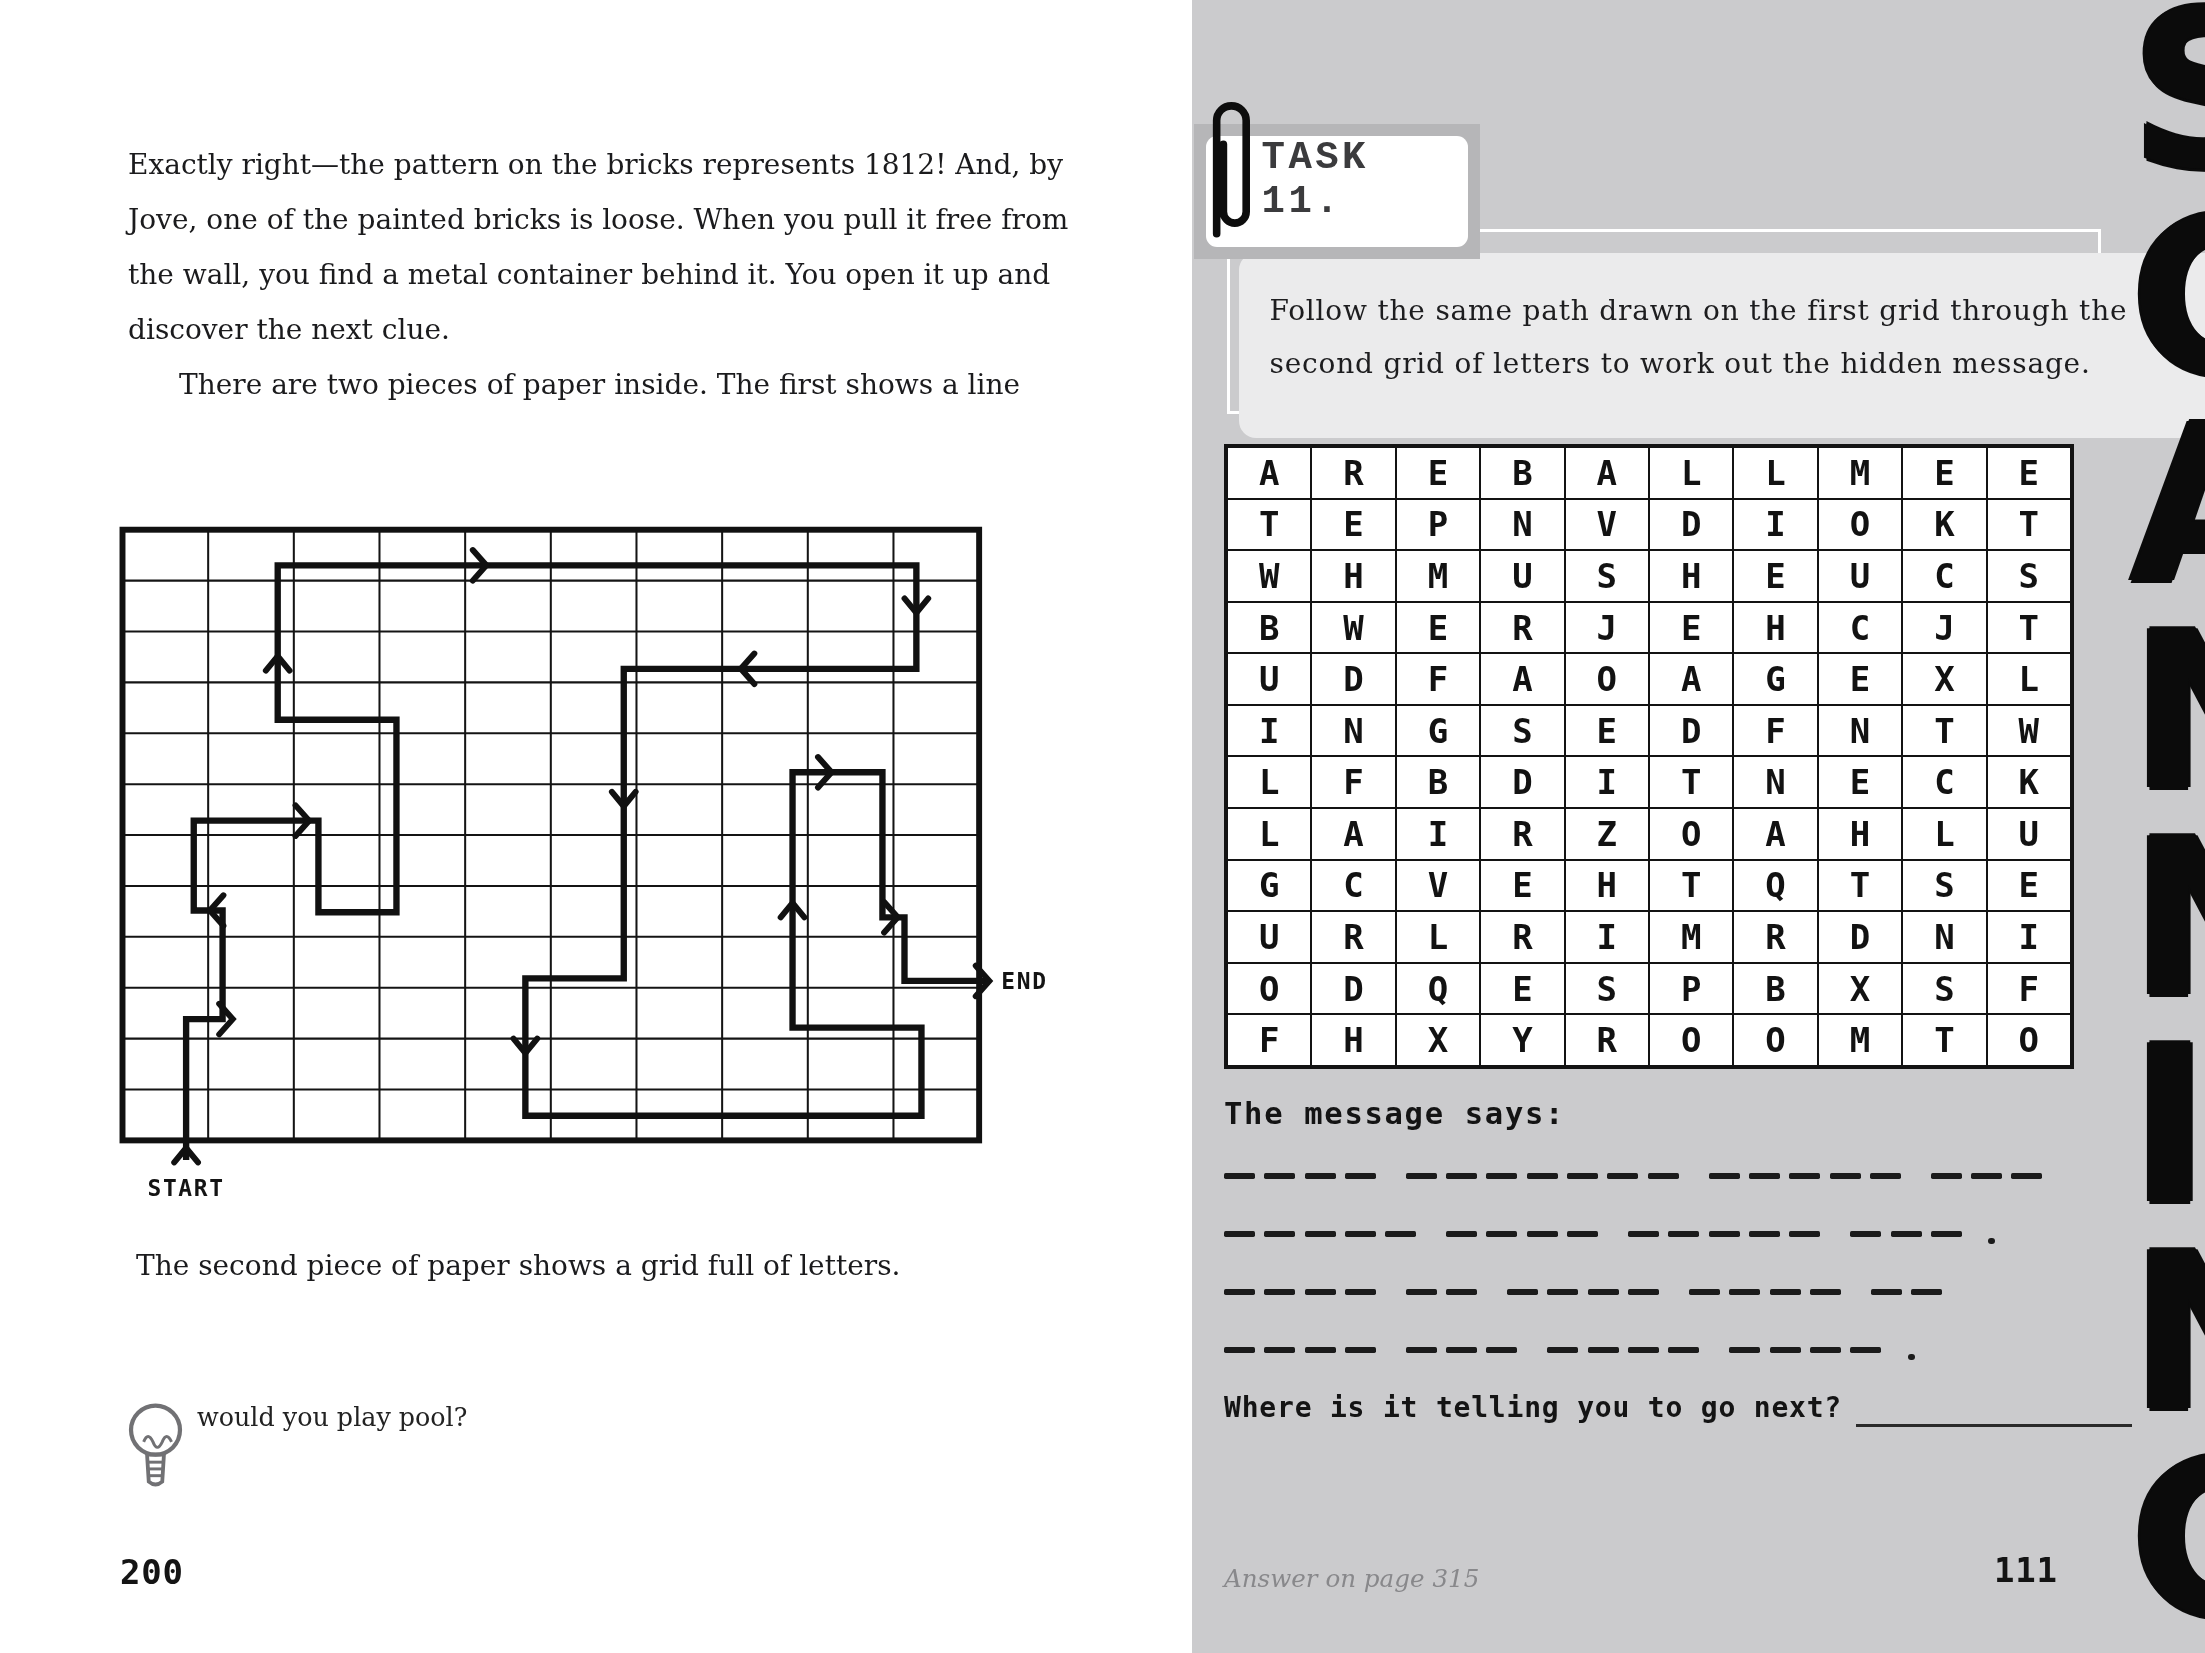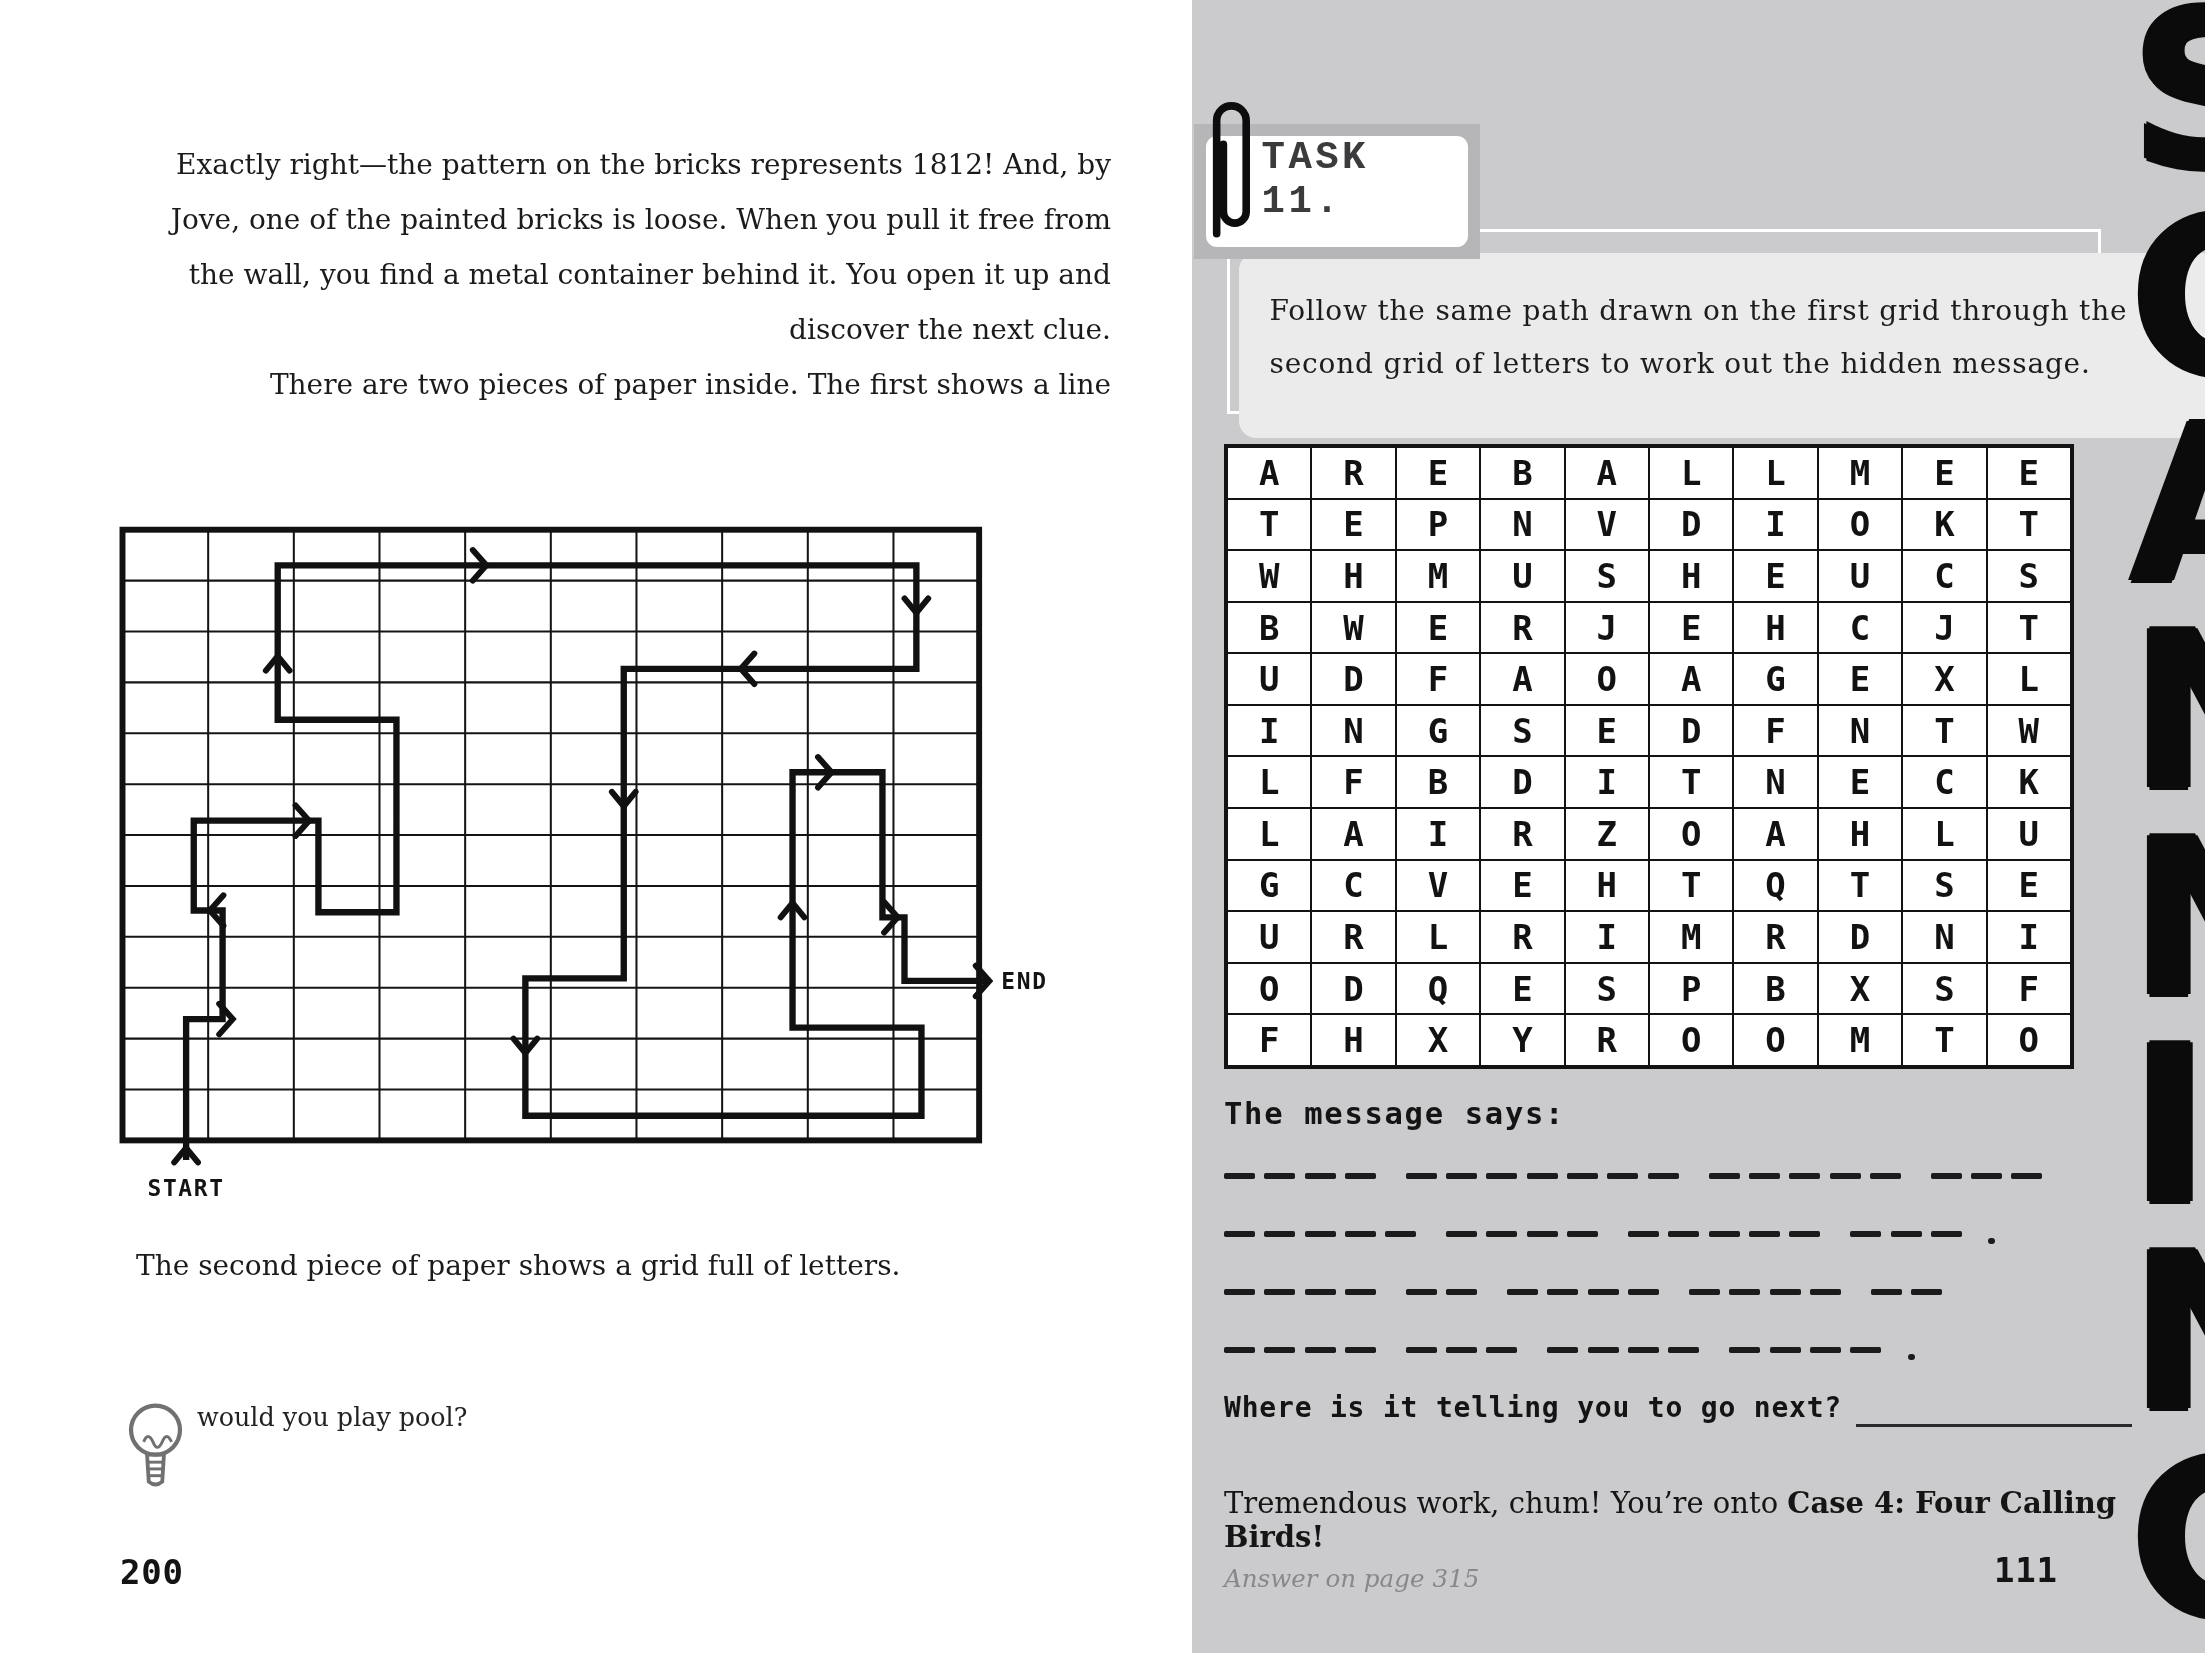--- a/index.html
+++ b/index.html
@@ -6,21 +6,21 @@
   html,body { width:2205px; height:1654px; }
   body { position:relative; overflow:hidden; background:#fff; font-family:"DejaVu Serif", serif; }
   .abs { position:absolute; }
 
   
   #left-page  { left:0; top:0; width:1192px; height:1654px; background:#ffffff; }
   #right-page { left:1192px; top:0; width:1014px; height:1654px; background:#cbcbcd; }
 
   
   .body-text { font-family:"DejaVu Serif", serif; font-size:28px; color:#1b1b1d; }
-  #intro-para { left:136px; top:137px; width:975px; line-height:55px;text-align:right; }
+  #intro-para { left:128px; top:137px; width:975px; line-height:55px; }
   #intro-para .indent { padding-left:51px; }
 
   #maze-svg { left:114px; top:517px; }
 
   #second-paper-line { left:136px; top:1249px; }
 
   #hint-block { left:124px; top:1391px; width:1009px; }
   #hint-icon { position:absolute; left:0; top:6.8px; }
   #hint-text { position:absolute; left:73px; top:6.8px; font-family:"DejaVu Serif", serif;
                font-size:25.4px; line-height:39px; color:#222; width:933px; }
@@ -407,23 +407,20 @@
           <span class="dash"></span>
         </div>
         <span class="period-dot"></span>
       </div>
     </div>
 
   <div id="question-row" class="abs hand">
     <span>Where is it telling you to go next?</span><span id="question-blank">&nbsp;</span>
   </div>
 
-  <div id="footer-line" class="abs">
-    <span>Tremendous work, chum! You’re onto </span><b>Case 4: Four Calling Birds!</b>
-  </div>
 
   <div id="answer-note" class="abs">Answer on page 315</div>
 
   <div id="page-num-right" class="abs page-num">111</div>
 
   <div id="edge-strip" class="abs">
     <div id="edge-letters">
         <span>S</span>
         <span>C</span>
         <span>A</span>

